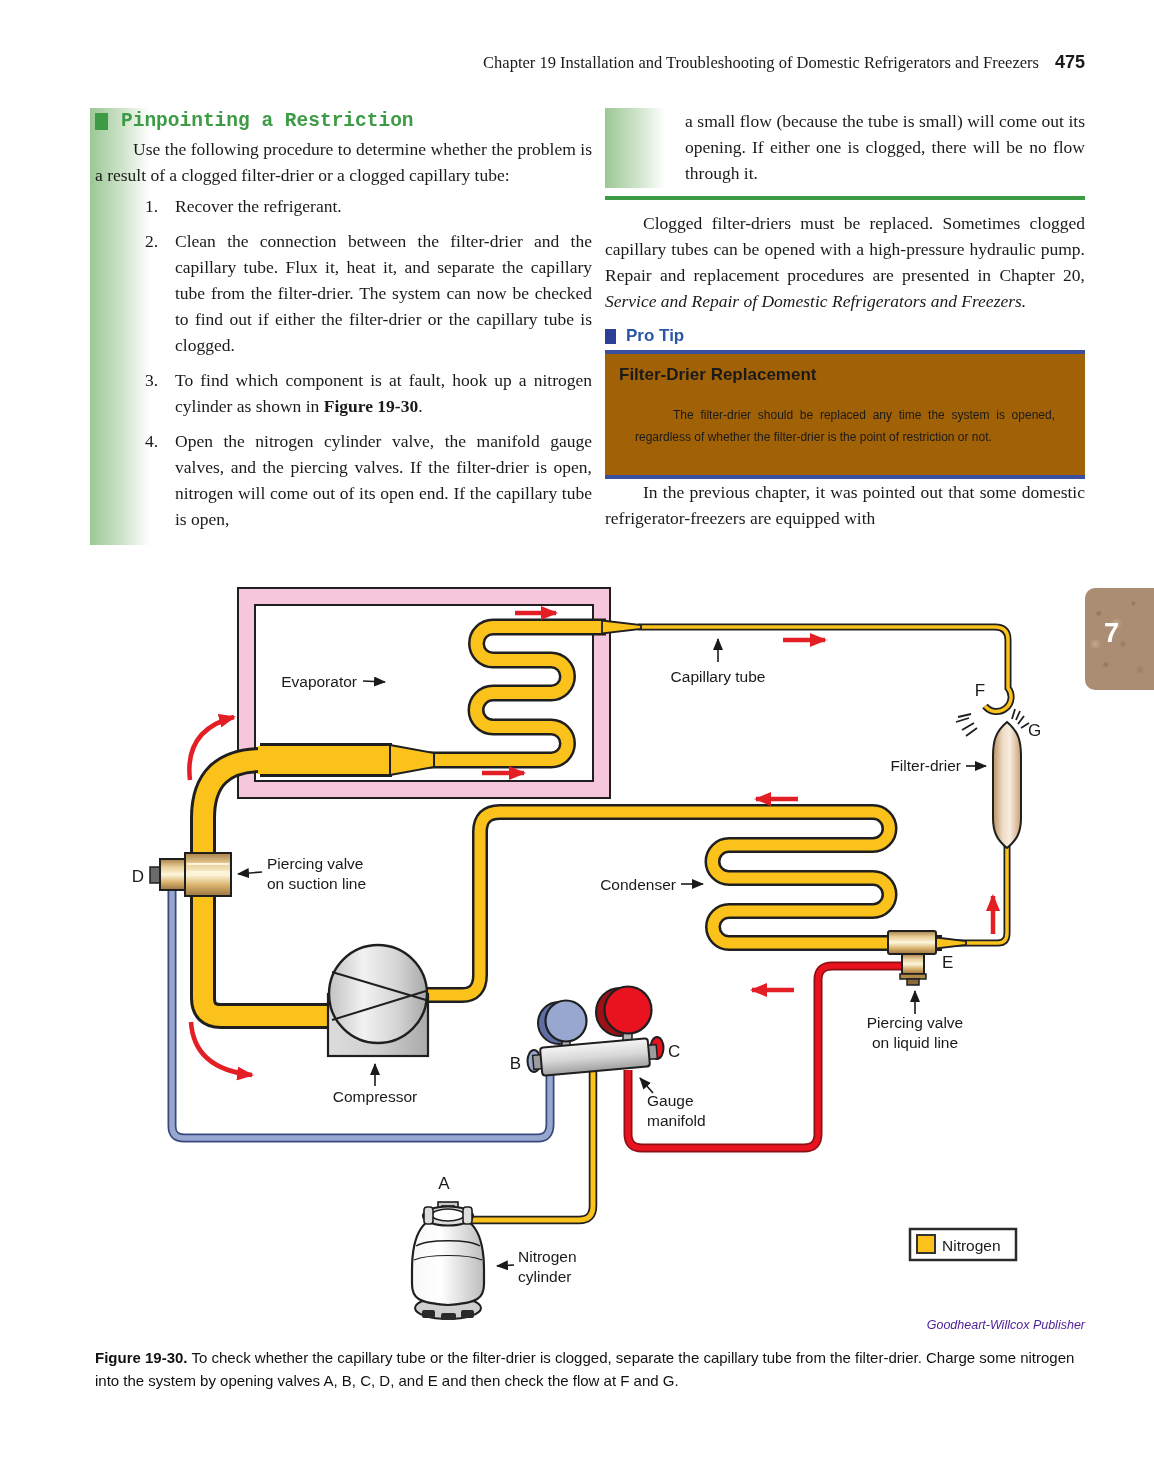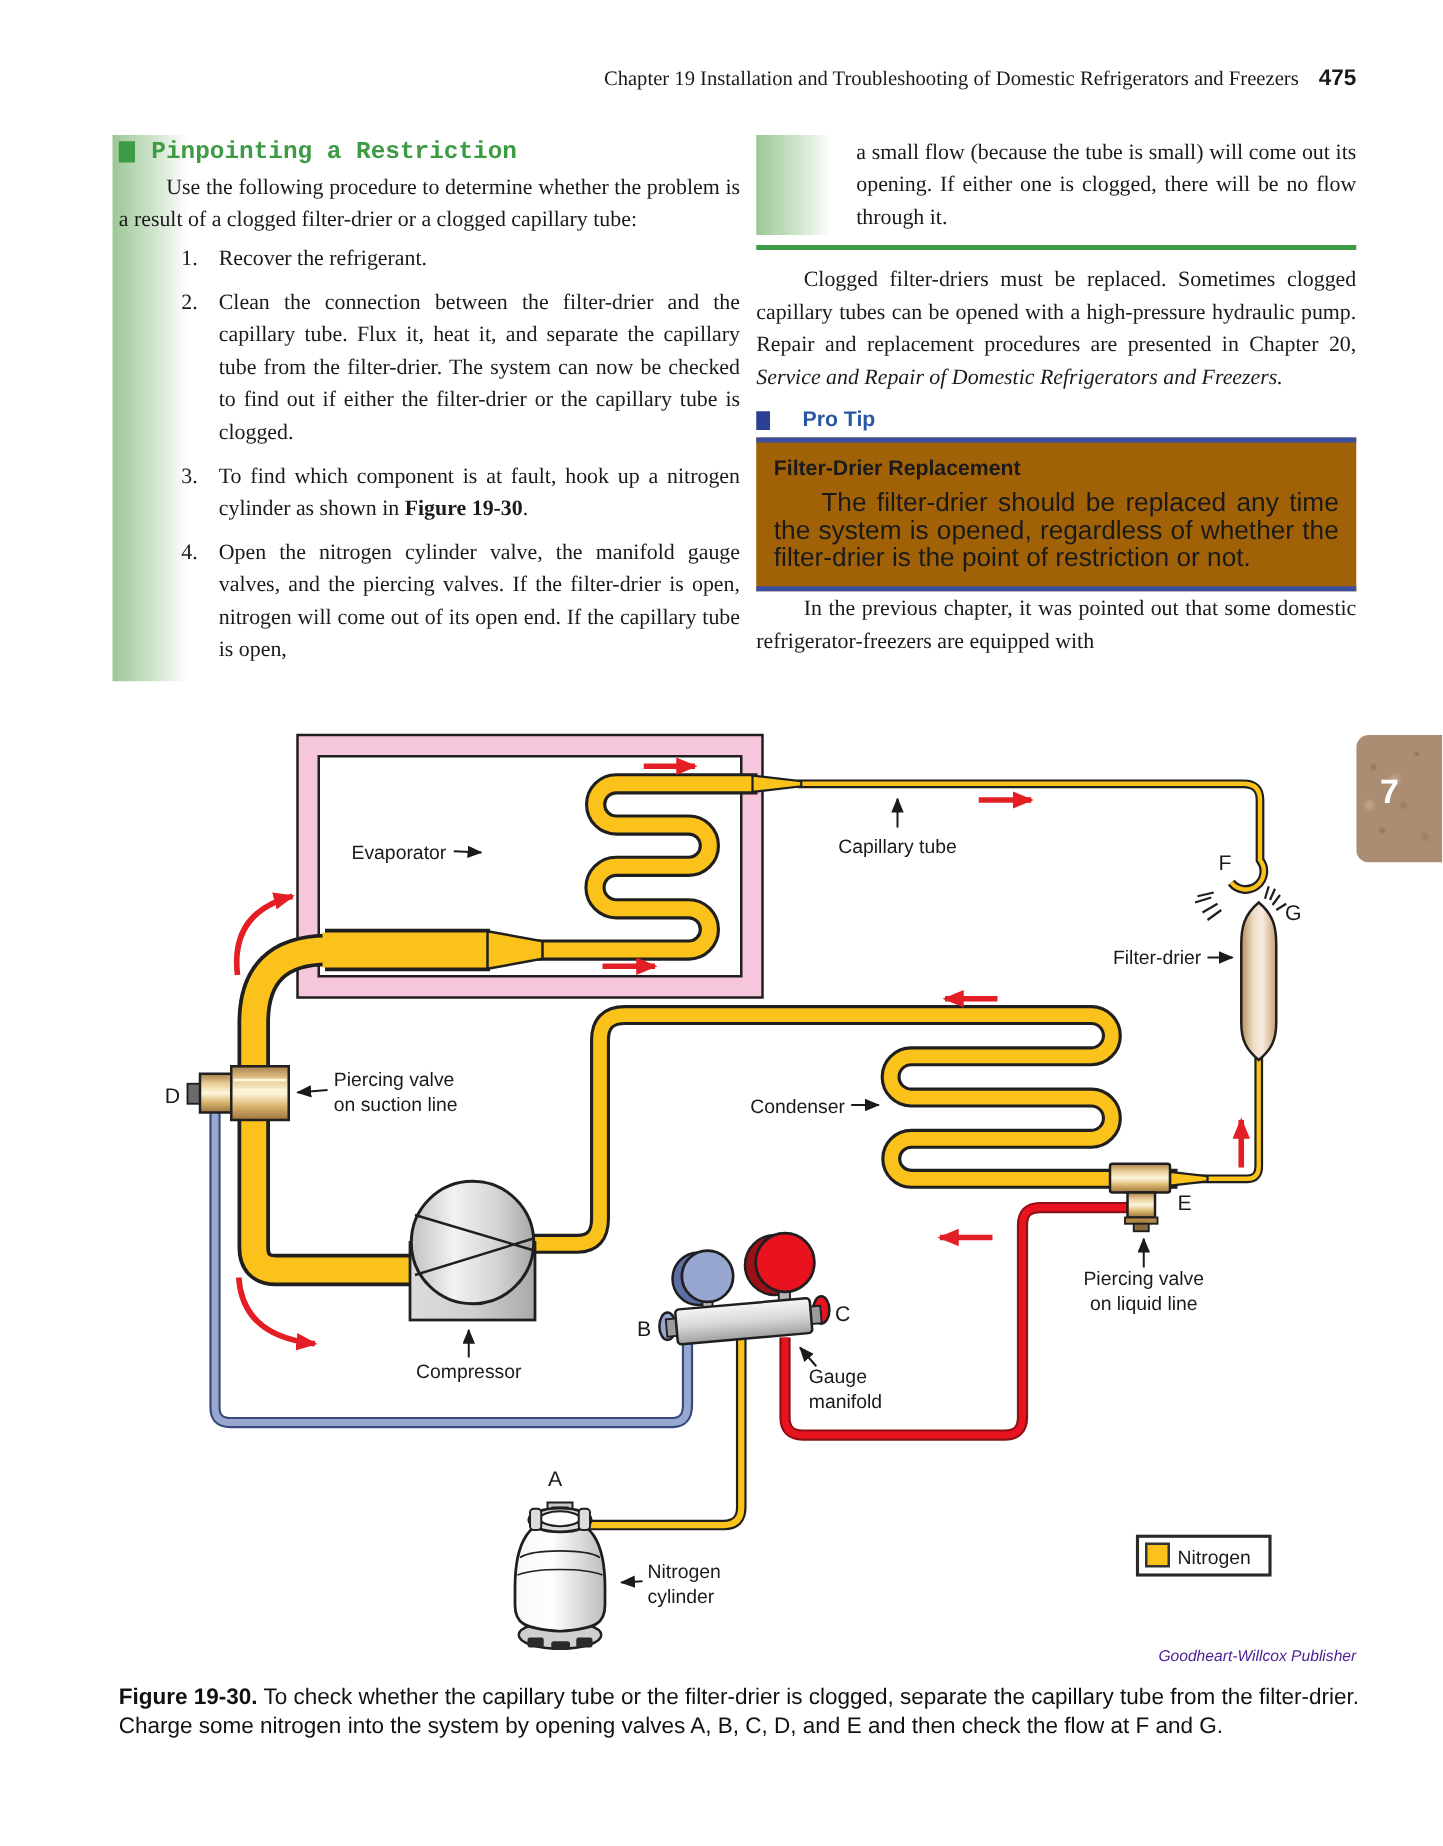--- a/index.html
+++ b/index.html
@@ -17,45 +17,45 @@
             font-family:Liberation Mono, monospace;font-weight:bold;font-size:19.5px;color:#3E9B45;margin:2px 0 4px 0;}
   .gsq{display:inline-block;width:13px;height:17px;background:#3E9B45;}
   p,.para{font-size:17.5px;line-height:26px;text-align:justify;margin:0;position:relative;z-index:1;}
   .ind{text-indent:38px;}
   .steps{list-style:none;margin:5px 0 0 0;padding:0;position:relative;z-index:1;}
   .step{position:relative;padding-left:80px;font-size:17.5px;line-height:26px;text-align:justify;margin-bottom:9px;}
   .step-num{position:absolute;left:50px;top:0;}
   .cont-block{position:relative;border-bottom:4px solid #3E9B45;padding-bottom:10px;}
   .cont-block p{margin-left:80px;}
   .rc-para{margin-top:10px;}
-  .protip-label{display:flex;align-items:center;gap:26px;font-family:"Liberation Sans",sans-serif;
+  .protip-label{display:flex;align-items:center;gap:10px;font-family:"Liberation Sans",sans-serif;
                 font-weight:bold;font-size:17px;color:#2B56A4;margin:12px 0 4px 0;}
   .bsq{display:inline-block;width:11px;height:15px;background:#2B3F95;}
   .protip-box{background:#a16207;border-top:4px solid #3A4FA0;border-bottom:4px solid #3A4FA0;
               padding:8px 14px 11px 14px;font-family:"Liberation Sans",sans-serif;}
   .protip-title{font-weight:bold;font-size:17px;margin:0 0 4px 0;}
-  .protip-body{font-size:21px;line-height:22px;text-align:justify;text-indent:38px;margin:0;}
+  .protip-body{font-size:12px;line-height:22px;text-align:justify;text-indent:38px;margin:16px;}
   .pc-head{font-weight:bold;font-size:19px;margin:13px 0 3px 0;}
   .figure-wrap{position:absolute;left:90px;top:570px;width:1000px;height:772px;}
   .tab7{position:absolute;left:1085px;top:588px;width:69px;height:102px;border-radius:10px 0 0 10px;
         background-color:#ab8d73;
         background-image:radial-gradient(circle 5px at 20% 25%,#8d7058 0,#8d705800 70%),
           radial-gradient(circle 4px at 70% 15%,#8d7058 0,#8d705800 70%),
           radial-gradient(circle 6px at 55% 55%,#97785f 0,#97785f00 70%),
           radial-gradient(circle 5px at 30% 75%,#8d7058 0,#8d705800 70%),
           radial-gradient(circle 7px at 80% 80%,#9a7d64 0,#9a7d6400 70%),
           radial-gradient(circle 9px at 45% 35%,#c4a98f 0,#c4a98f00 70%),
           radial-gradient(circle 8px at 15% 55%,#c4a98f 0,#c4a98f00 70%);
         display:flex;align-items:center;justify-content:center;}
   .tab7 span{color:#fff;font-family:"Liberation Sans",sans-serif;font-weight:bold;font-size:27px;
              transform:translate(-8px,-6px);}
   .credit{position:absolute;right:69px;top:1318px;font-family:"Liberation Sans",sans-serif;
           font-style:italic;font-size:12.5px;color:#4c1d95;}
   .caption{position:absolute;left:95px;top:1346px;width:995px;font-family:"Liberation Sans",sans-serif;
-           font-size:18px;line-height:23px;color:#111;}
+           font-size:15px;line-height:23px;color:#111;}
   .caption b{font-weight:bold;}
   .lbl{font-family:"Liberation Sans",sans-serif;font-size:15.5px;fill:#1a1a1a;}
   .pt{font-family:"Liberation Sans",sans-serif;font-size:17px;fill:#1a1a1a;}
 </style>
 </head>
 <body>
 
 <div class="hdr">
   <span>Chapter 19 Installation and Troubleshooting of Domestic Refrigerators and Freezers</span><span class="pgnum">475</span>
 </div>

